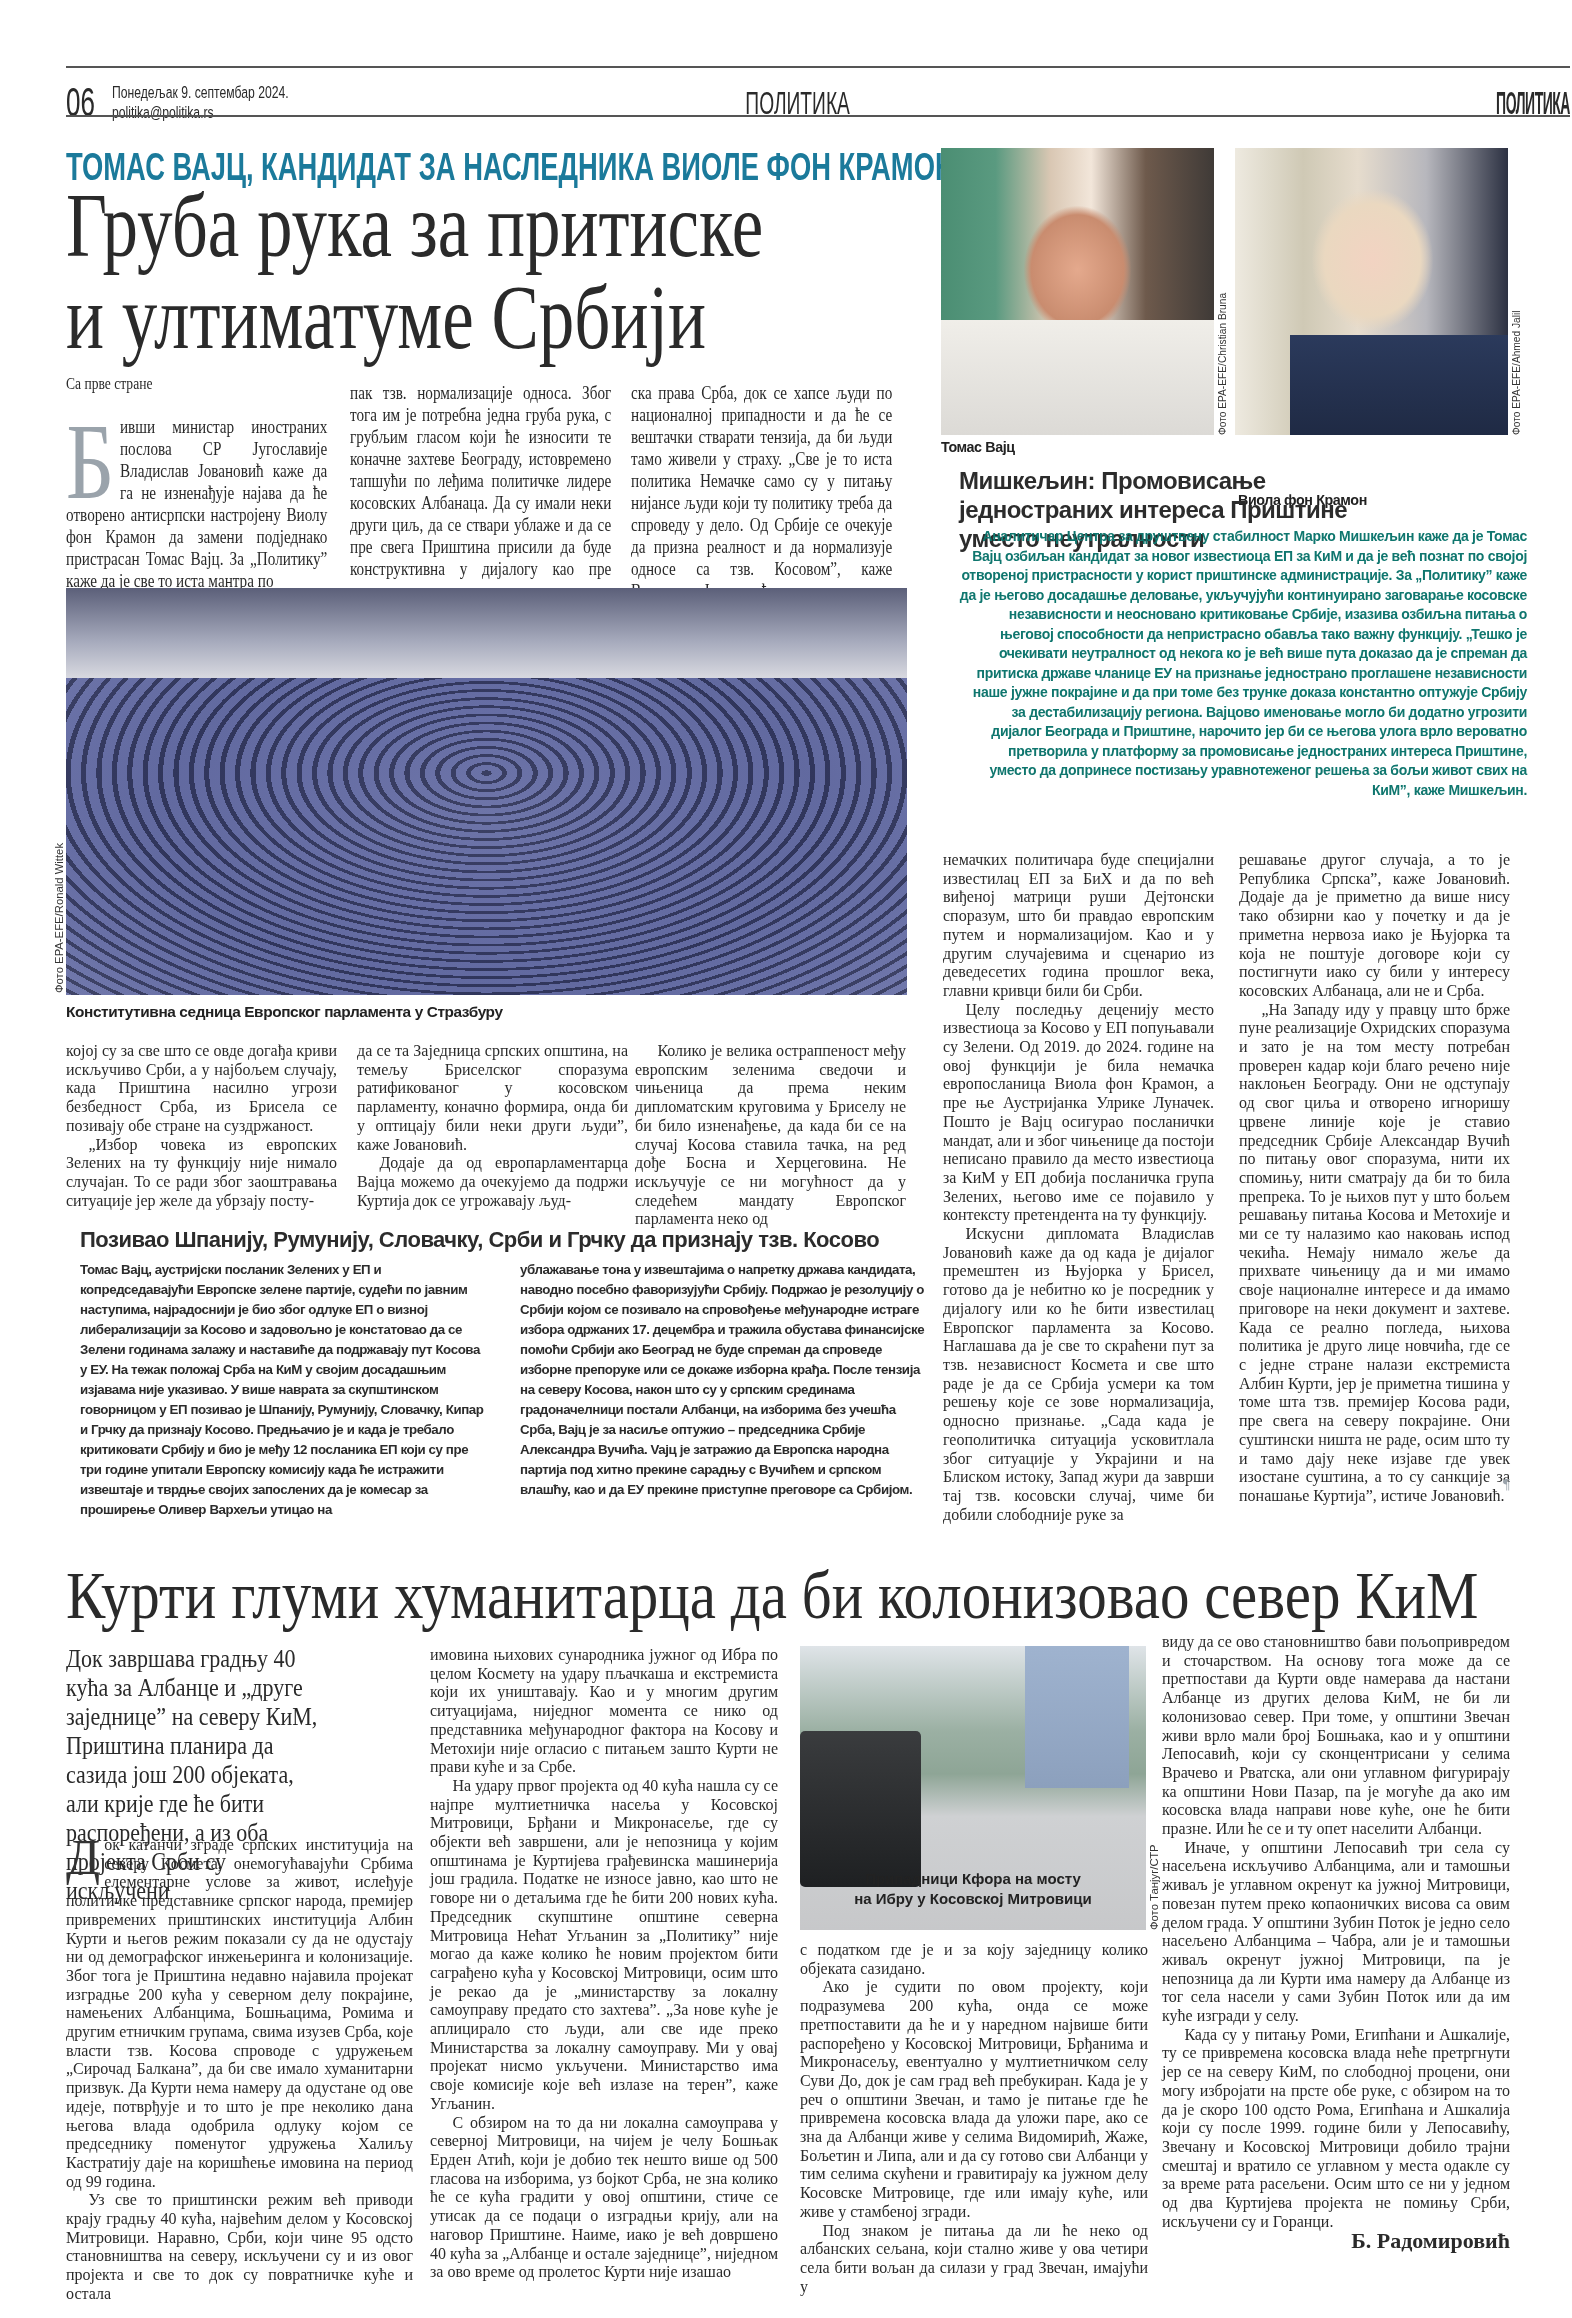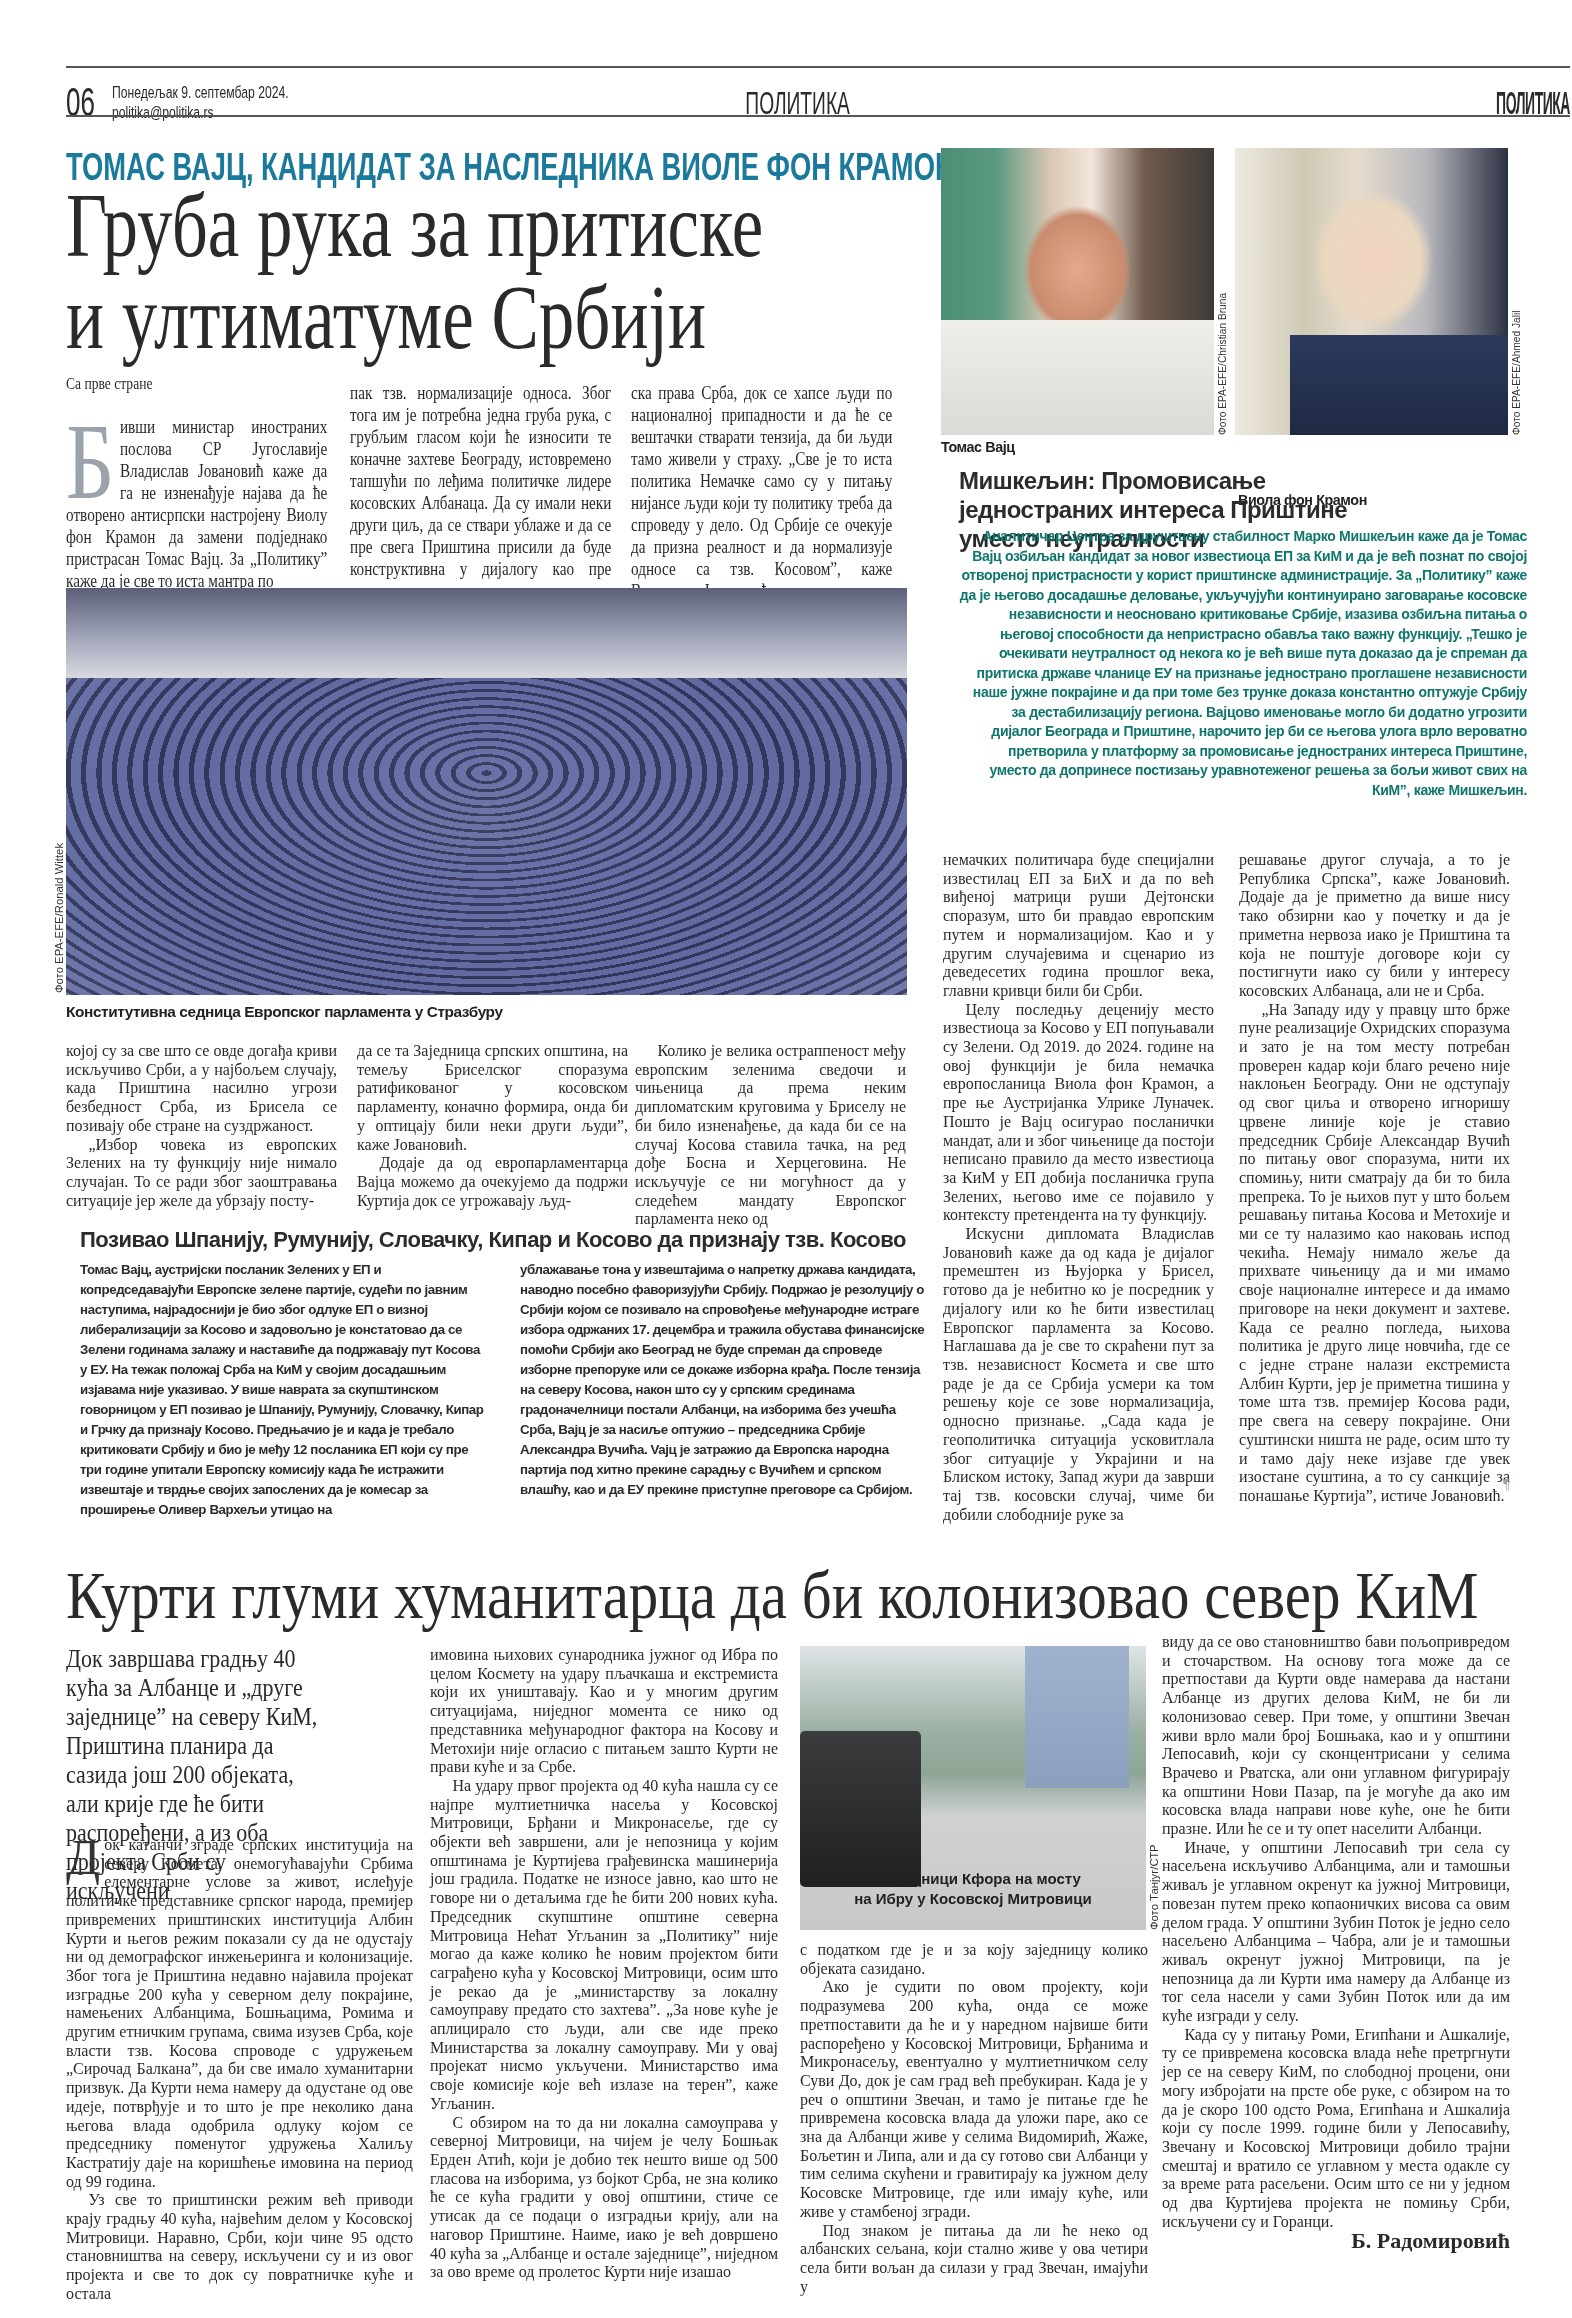--- a/index.html
+++ b/index.html
@@ -111,26 +111,26 @@
 </div>
 <div class="abs body" style="left:635px; top:1042px; width:271px;">
   <p>Колико је велика остраппеност међу европским зеленима сведочи и чињеница да према неким дипломатским круговима у Бриселу не би било изненађење, да када би се на случај Косова ставила тачка, на ред дође Босна и Херцеговина. Не искључује се ни могућност да у следећем мандату Европског парламента неко од</p>
 </div>
 <div class="abs body" style="left:943px; top:851px; width:271px;">
   <p class="noind">немачких политичара буде специјални известилац ЕП за БиХ и да по већ виђеној матрици руши Дејтонски споразум, што би правдао европским путем и нормализацијом. Као и у другим случајевима и сценарио из деведесетих година прошлог века, главни кривци били би Срби.</p>
   <p>Целу последњу деценију место известиоца за Косово у ЕП попуњавали су Зелени. Од 2019. до 2024. године на овој функцији је била немачка европосланица Виола фон Крамон, а пре ње Аустријанка Улрике Луначек. Пошто је Вајц осигурао посланички мандат, али и због чињенице да постоји неписано правило да место известиоца за КиМ у ЕП добија посланичка група Зелених, његово име се појавило у контексту претендента на ту функцију.</p>
   <p>Искусни дипломата Владислав Јовановић каже да од када је дијалог премештен из Њујорка у Брисел, готово да је небитно ко је посредник у дијалогу или ко ће бити известилац Европског парламента за Косово. Наглашава да је све то скраћени пут за тзв. независност Космета и све што раде је да се Србија усмери ка том решењу које се зове нормализација, односно признање. „Сада када је геополитичка ситуација усковитлала због ситуације у Украјини и на Блиском истоку, Запад жури да заврши тај тзв. косовски случај, чиме би добили слободније руке за</p>
 </div>
 <div class="abs body" style="left:1239px; top:851px; width:271px;">
-  <p class="noind">решавање другог случаја, а то је Република Српска”, каже Јовановић. Додаје да је приметно да више нису тако обзирни као у почетку и да је приметна нервоза иако је Приштина та која не поштује договоре који су постигнути иако су били у интересу косовских Албанаца, али не и Срба.</p>
+  <p class="noind">решавање другог случаја, а то је Република Српска”, каже Јовановић. Додаје да је приметно да више нису тако обзирни као у почетку и да је приметна нервоза иако је Њујорка та која не поштује договоре који су постигнути иако су били у интересу косовских Албанаца, али не и Срба.</p>
   <p>„На Западу иду у правцу што брже пуне реализације Охридских споразума и зато је на том месту потребан проверен кадар који благо речено није наклоњен Београду. Они не одступају од свог циља и отворено игноришу црвене линије које је ставио председник Србије Александар Вучић по питању овог споразума, нити их спомињу, нити сматрају да би то била препрека. То је њихов пут у што бољем решавању питања Косова и Метохије и ми се ту налазимо као наковањ испод чекића. Немају нимало жеље да прихвате чињеницу да и ми имамо своје националне интересе и да имамо приговоре на неки документ и захтеве. Када се реално погледа, њихова политика је друго лице новчића, где се с једне стране налази екстремиста Албин Курти, јер је приметна тишина у томе шта тзв. премијер Косова ради, пре свега на северу покрајине. Они суштински ништа не раде, осим што ту и тамо дају неке изјаве где увек изостане суштина, а то су санкције за понашање Куртија”, истиче Јовановић.</p>
 </div>
 <div class="abs pilcrow" style="left:1503px; top:1475px;">¶</div>
 
-<div class="abs sub-head" style="left:80px; top:1225px; font-size:22px; white-space:nowrap;">Позивао Шпанију, Румунију, Словачку, Кипар и Косово да признају тзв. Косово</div>
+<div class="abs sub-head" style="left:80px; top:1225px; font-size:22px; white-space:nowrap;">Позивао Шпанију, Румунију, Словачку, Срби и Грчку да признају тзв. Косово</div>
 <div class="abs box-text" style="left:80px; top:1260px; width:405px;">Томас Вајц, аустријски посланик Зелених у ЕП и копредседавајући Европске зелене партије, судећи по јавним наступима, најрадоснији је био због одлуке ЕП о визној либерализацији за Косово и задовољно је констатовао да се Зелени годинама залажу и наставиће да подржавају пут Косова у ЕУ. На тежак положај Срба на КиМ у својим досадашњим изјавама није указивао. У више наврата за скупштинском говорницом у ЕП позивао је Шпанију, Румунију, Словачку, Кипар и Грчку да признају Косово. Предњачио је и када је требало критиковати Србију и био је међу 12 посланика ЕП који су пре три године упитали Европску комисију када ће истражити извештаје и тврдње својих запослених да је комесар за проширење Оливер Вархељи утицао на</div>
 <div class="abs box-text" style="left:520px; top:1260px; width:410px;">ублажавање тона у извештајима о напретку држава кандидата, наводно посебно фаворизујући Србију. Подржао је резолуцију о Србији којом се позивало на спровођење међународне истраге избора одржаних 17. децембра и тражила обустава финансијске помоћи Србији ако Београд не буде спреман да спроведе изборне препоруке или се докаже изборна крађа. После тензија на северу Косова, након што су у српским срединама градоначелници постали Албанци, на изборима без учешћа Срба, Вајц је за насиље оптужио – председника Србије Александра Вучића. Vajц је затражио да Европска народна партија под хитно прекине сарадњу с Вучићем и српском влашћу, као и да ЕУ прекине приступне преговоре са Србијом.</div>
 
 <div class="abs headline2" style="left:66px; top:1559px;">Курти глуми хуманитарца да би колонизовао север КиМ</div>
 
 <div class="abs lead" style="left:66px; top:1644px;">Док завршава градњу 40 кућа за Албанце и „друге заједнице” на северу КиМ, Приштина планира да сазида још 200 објеката, али крије где ће бити распоређени, а из оба пројекта Срби су искључени</div>
 
 <div class="abs body" style="left:66px; top:1836px; width:347px;">
   <p class="noind"><span class="dropcap2">Д</span><span>ок катанчи зграде српских институција на северу Космета, онемогућавајући Србима елементарне услове за живот, ислеђује политичке представнике српског народа, премијер привремених приштинских институција Албин Курти и његов режим показали су да не одустају ни од демографског инжењеринга и колонизације. Због тога је Приштина недавно најавила пројекат изградње 200 кућа у северном делу покрајине, намењених Албанцима, Бошњацима, Ромима и другим етничким групама, свима изузев Срба, које власти тзв. Косова спроводе с удружењем „Сирочад Балкана”, да би све имало хуманитарни призвук. Да Курти нема намеру да одустане од ове идеје, потврђује и то што је пре неколико дана његова влада одобрила одлуку којом се председнику поменутог удружења Халиљу Кастратију даје на коришћење имовина на период од 99 година.</span></p>
   <p>Уз све то приштински режим већ приводи крају градњу 40 кућа, највећим делом у Косовској Митровици. Наравно, Срби, који чине 95 одсто становништва на северу, искључени су и из овог пројекта и све то док су повратничке куће и остала</p>

